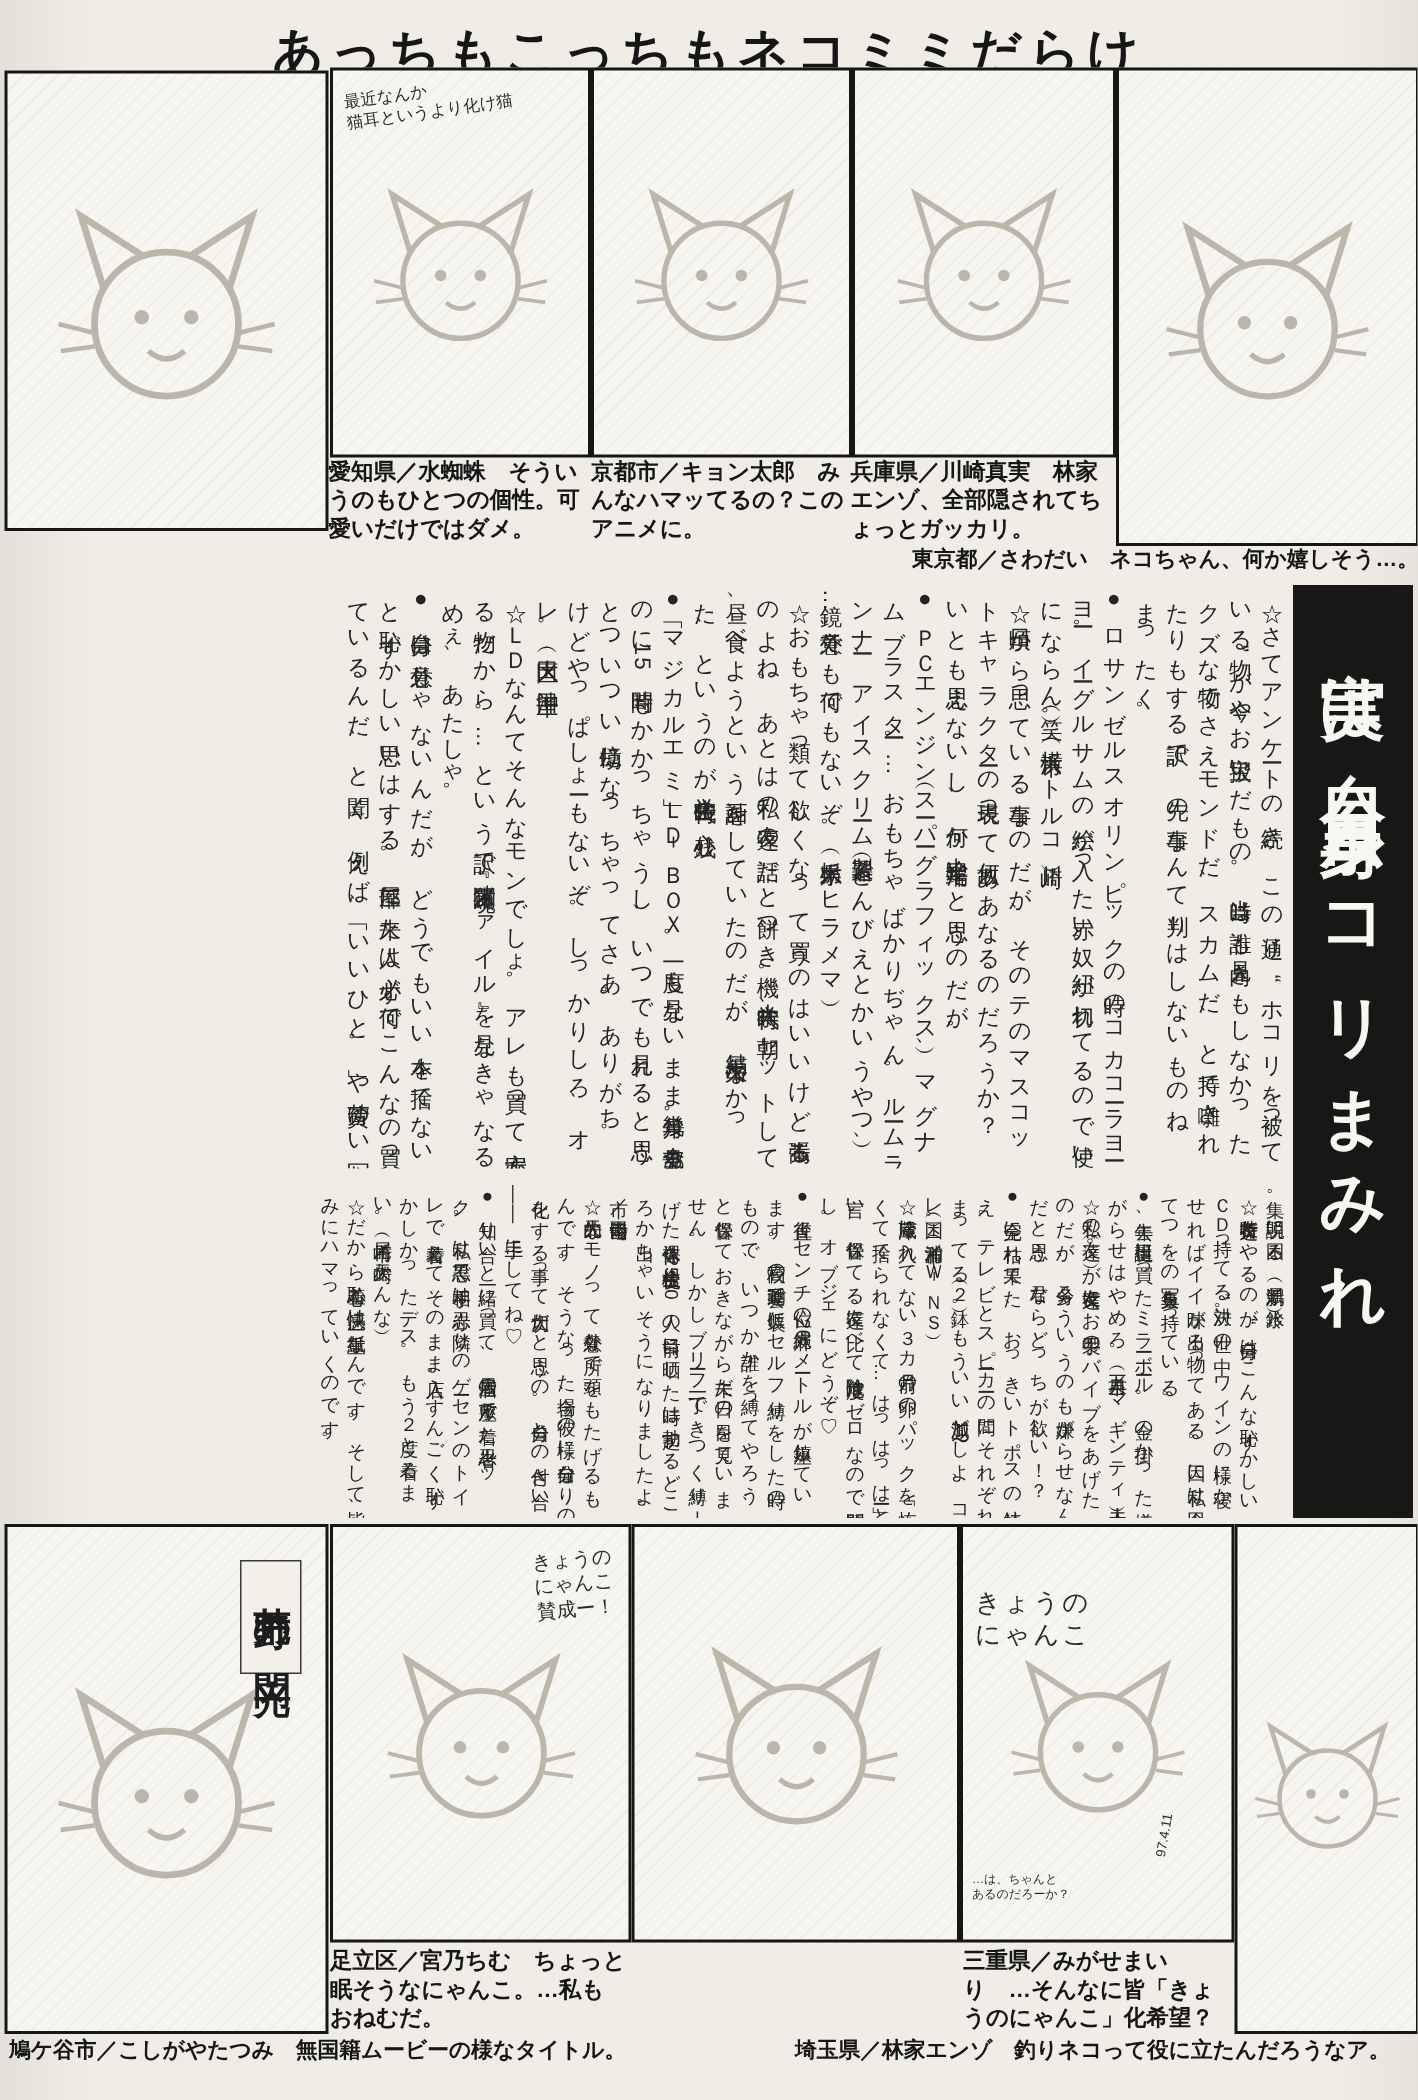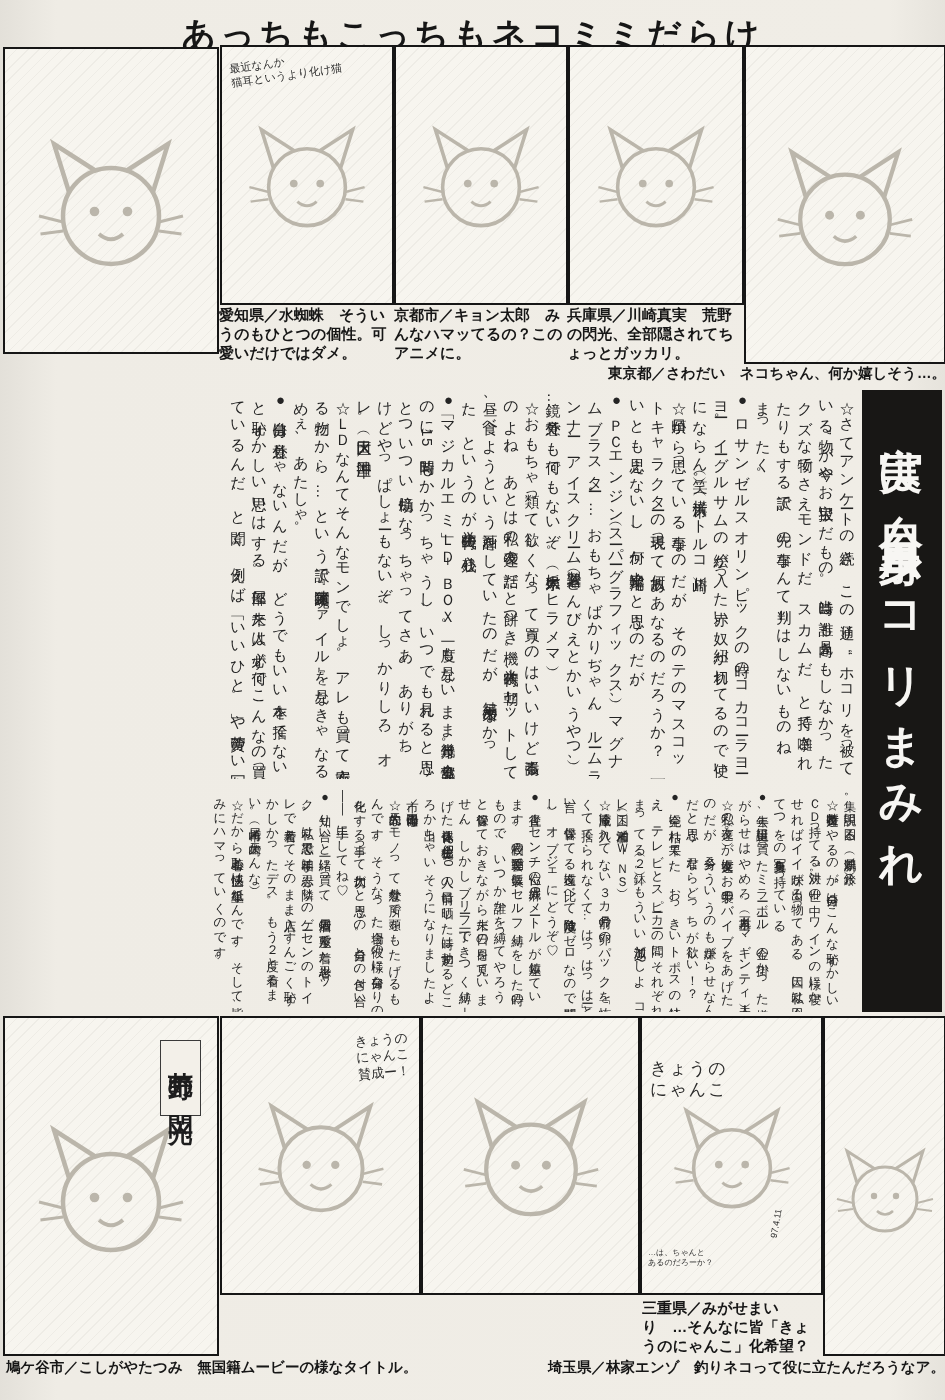--- a/index.html
+++ b/index.html
@@ -44,21 +44,21 @@
   }
   .c1{left:6px;  top:352px;width:470px;white-space:nowrap;font-size:14.5px;}
   .c2{left:219px;top:305px;width:176px;}
   .c3{left:394px;top:305px;width:176px;}
   .c4{left:567px;top:305px;width:180px;}
   .c5{left:580px;top:364px;width:365px;white-space:nowrap;font-size:14.5px;margin-left:28px;}
   .cb2{left:220px;top:1298px;width:198px;}
   .cb3{left:428px;top:1298px;width:208px;}
   .cb4{left:642px;top:1298px;width:180px;}
   .cb1{left:6px;  top:1358px;width:730px;white-space:nowrap;font-size:14.5px;}
-  .cb5{left:530px;top:1358px;width:415px;white-space:nowrap;font-size:14.5px;text-align:right;}
+  .cb5{left:530px;top:1358px;width:415px;white-space:nowrap;font-size:14.5px;text-align:left;}
   
   .letters{
     position:absolute;left:2px;width:856px;
     writing-mode:vertical-rl;overflow:hidden;
     color:#242424;
   }
   .letters p{margin:0;padding:0;}
   .upper{top:391px;height:388px;font-size:15px;line-height:21px;letter-spacing:1.5px;}
   .lower{top:790px;height:222px;font-size:12.5px;line-height:17.5px;letter-spacing:0.5px;}
   
@@ -134,21 +134,21 @@
       </svg>
   </div>
   <div class="panel p5">
     <svg class="sketch" width="140" height="140">
         <use href="#catface"></use>
       </svg>
   </div>
 
   <div class="caption c2">愛知県／水蜘蛛　そういうのもひとつの個性。可愛いだけではダメ。</div>
   <div class="caption c3">京都市／キョン太郎　みんなハマッてるの？このアニメに。</div>
-  <div class="caption c4">兵庫県／川崎真実　荒野の閃光、全部隠されてちょっとガッカリ。</div>
+  <div class="caption c4">兵庫県／川崎真実　林家エンゾ、全部隠されてちょっとガッカリ。</div>
   <div class="caption c5">東京都／さわだい　ネコちゃん、何か嬉しそう…。</div>
 
   <div class="letters upper">
     <p>☆さてアンケートの続き。この通り、“ホコリを被っている物”が今やお宝扱いだもの。当時は誰も見向きもしなかったクズな物でさえモンドだ、スカムだ、と持て囃されたりもする訳で。先の事なんて判りはしないものね、まったく。</p>
     <p>●ロサンゼルスオリンピックの時のコカコーラヨーヨー。イーグルサムの絵が入った赤い奴。紐が切れてるので使い物にならん（笑）。（横浜市／トルコ川崎）</p>
     <p>☆日頃から思っている事なのだが、そのテのマスコットキャラクターの表現って何故ああなるのだろうか？　可愛いとも思えないし、何か中途半端だと思うのだが。</p>
     <p>●ＰＣエンジン（スーパーグラフィックス）、マグナムブラスター。…おもちゃばかりぢゃん。ルームランナー、アイスクリーム製造器（どんびえとかいうやつ）、反射望遠鏡…意外でも何でもないぞ。（栃木県／ヒラメマ）</p>
     <p>☆おもちゃ類って欲しくなって買うのはいいけど嵩張るのよね。あとは私の友達の話だと餅つき機。大学時代、朝セットして昼、食べようという計画をしていたのだが、結局出来なかった、というのが学生時代の心残り。</p>
     <p>●「マジカルエミ」ＬＤ−ＢＯＸ。一度も見ないまま幾年月。全部見るのに15時間もかかっちゃうし、いつでも見れると思うとついつい億劫になっちゃってさあ。ありがち。けどやっぱしょーもないぞ。しっかりしろ、オレ。（大田区／沖田十三）</p>
     <p>☆ＬＤなんてそんなモンでしょ。アレも買って安心する物だから。…という訳で『猪木闘魂ファイル』を見なきゃなるめぇ、あたしゃ。</p>
@@ -199,17 +199,18 @@
     <div class="hand n-b4s">…は、ちゃんと
 あるのだろーか？</div>
     <div class="hand n-b4d">97.4.11</div>
   </div>
   <div class="panel b5">
     <svg class="sketch" width="100" height="100">
         <use href="#catface"></use>
       </svg>
   </div>
 
+  <div class="caption cb2">足立区／宮乃ちむ　ちょっと眠そうなにゃんこ。…私もおねむだ。</div>
   <div class="caption cb4">三重県／みがせまいり　…そんなに皆「きょうのにゃんこ」化希望？</div>
   <div class="caption cb1">鳩ケ谷市／こしがやたつみ　無国籍ムービーの様なタイトル。</div>
   <div class="caption cb5">埼玉県／林家エンゾ　釣りネコって役に立たんだろうなア。</div>
 
 </div>
 
 </body></html>

